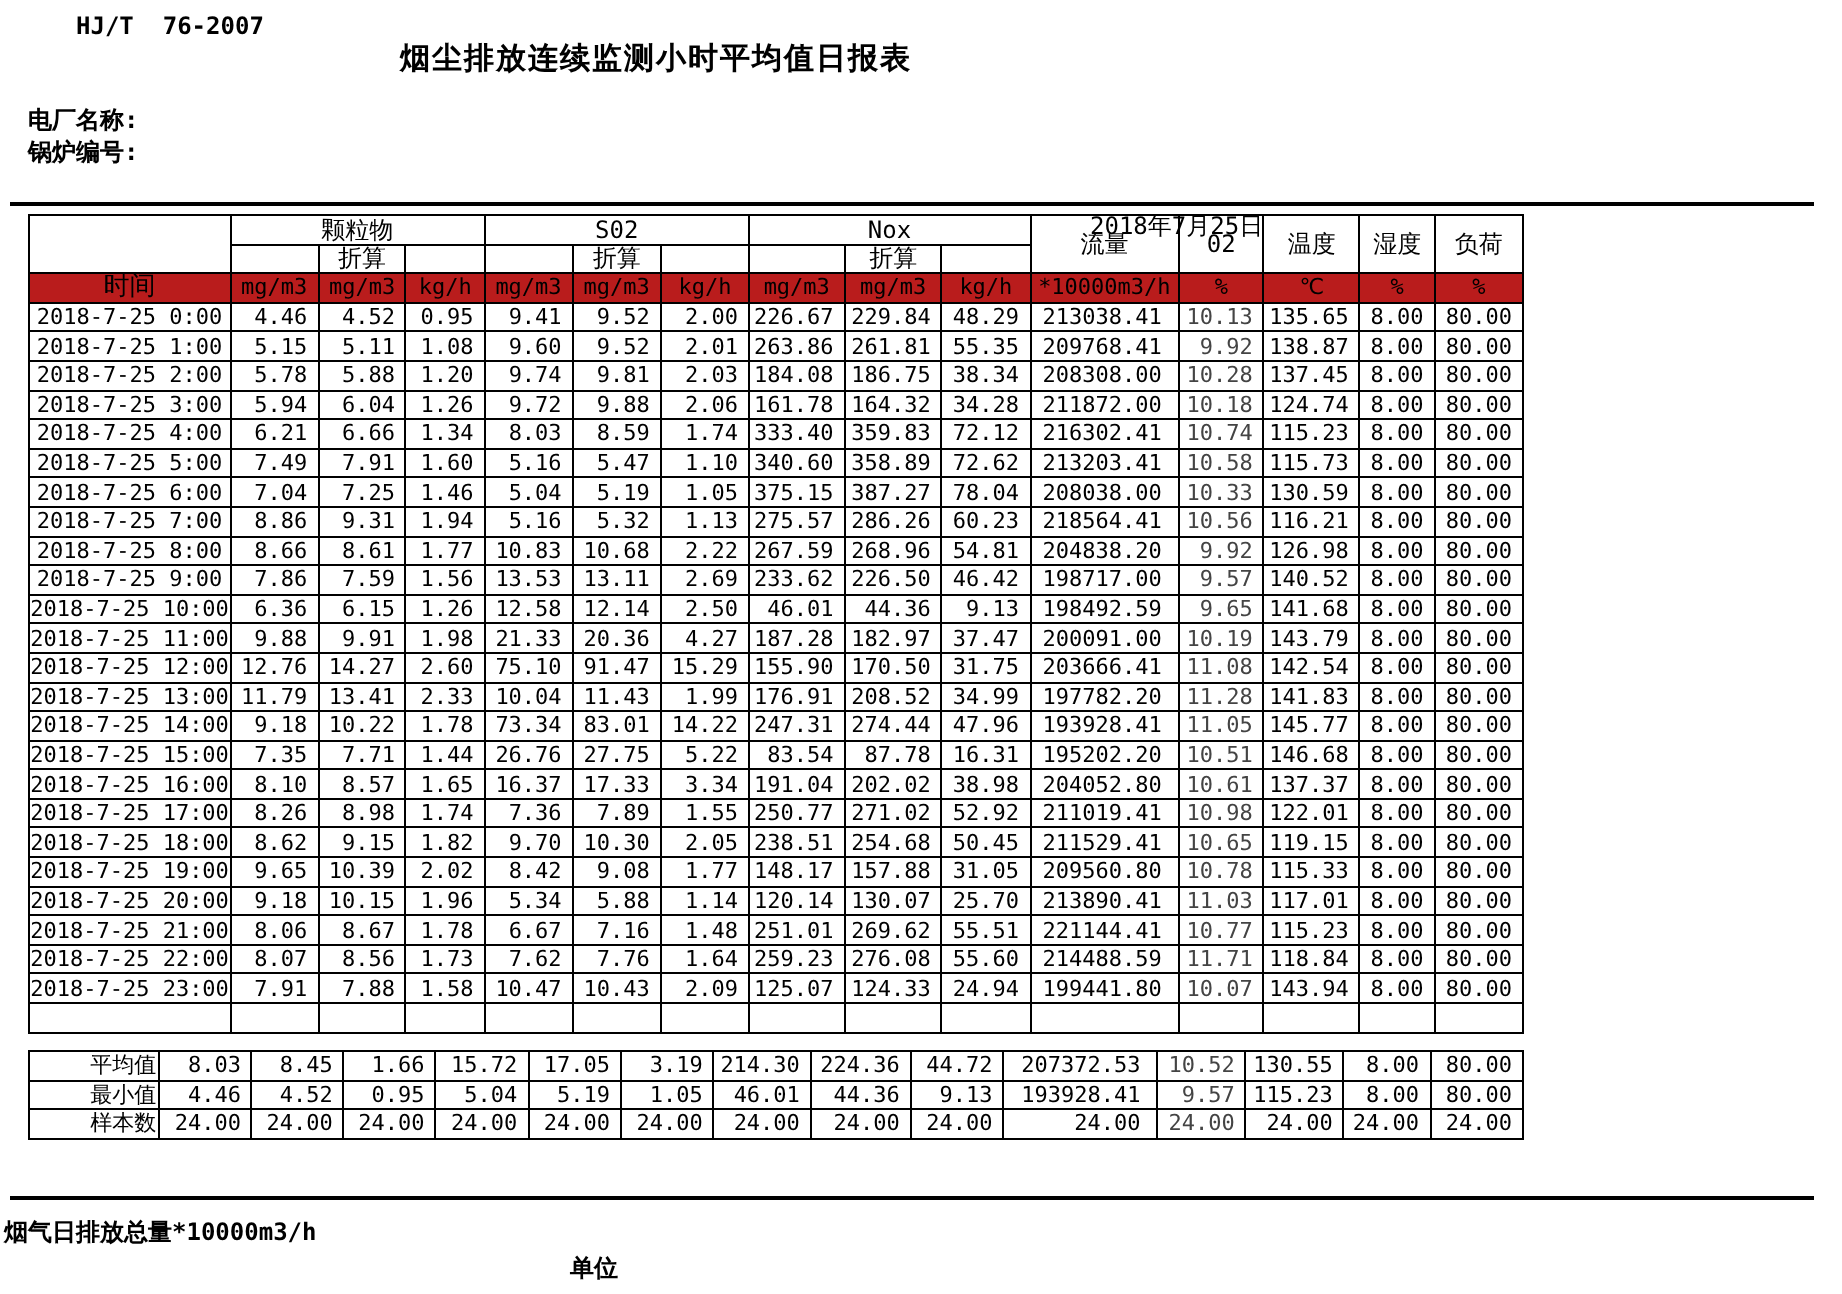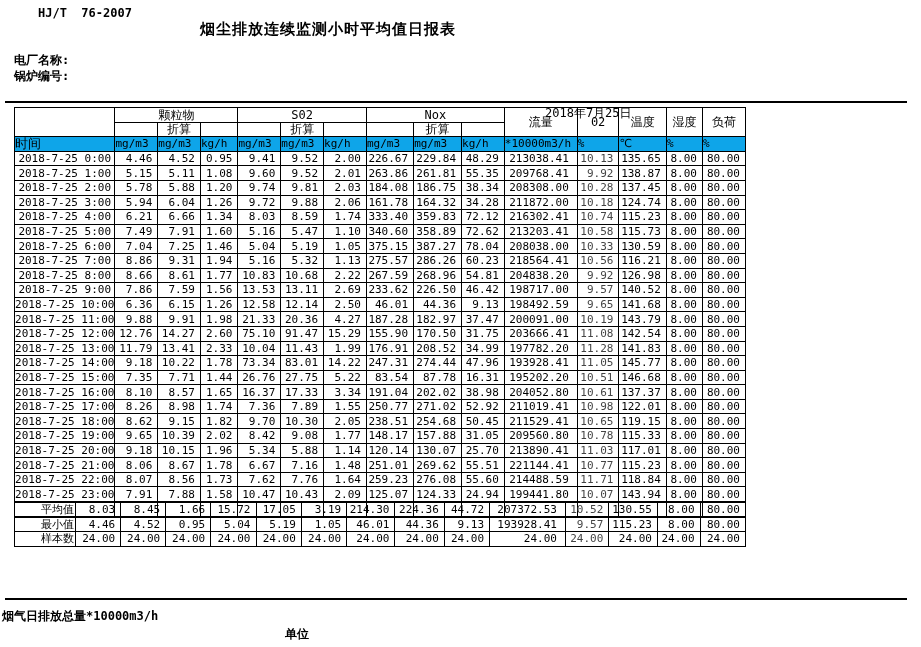--- a/index.html
+++ b/index.html
@@ -1,39 +1,39 @@
 <!DOCTYPE html>
 <html><head>
 <meta charset="utf-8">
 <style>
   html,body { margin:0; padding:0; background:#fff; }
   .page {
     position:relative; width:746px; height:647px; background:#ffffff;
-    font-family:"DejaVu Sans Mono","DejaVu Sans",sans-serif; color:#000;
+    font-family:"DejaVu Sans Mono","DejaVu Sans",sans-serif; color:#000;padding-left:16px;
   }
   .abs { position:absolute; white-space:pre; }
   .std-no { left:38px; top:6px; font-size:12px; font-weight:bold; }
   .title  { left:200px; top:20px; font-size:15px; font-weight:bold; letter-spacing:1px; }
   .plant  { left:14px; top:52px; font-size:12px; font-weight:bold; }
   .boiler { left:14px; top:68px; font-size:12px; font-weight:bold; }
   .date   { left:545px; top:76px; font-size:12px;margin-top:29px; }
   .rule   { position:absolute; left:5px; width:902px; height:2px; background:#000; }
   .rule-top { top:101px; }
   .rule-bottom { top:598px; }
 
   table { border-collapse:collapse; table-layout:fixed; position:absolute; left:14px; }
   #main-table { top:107px; }
-  #summary-table { top:502px;border-radius:30px; }
+  #summary-table { top:525px;border-radius:30px; }
   td {
     border:1px solid #000; font-size:11px; line-height:1;
     height:13.6px; padding:0 5px 0 0; text-align:right;
     white-space:nowrap; overflow:visible;
   }
   tr.hdr td { text-align:center; padding:0; font-size:12px; }
-  tr.units td { background:#0ea5e9; text-align:left; padding:0; }
+  tr.units td { background:#b91c1c; text-align:center; padding:0; }
   td.time-hdr { font-size:13px; }
   td.c-time { text-align:center; padding:0; }
   td.c-flow { padding-right:8px; }
   td.c-o2 { color:#444; }
   td.c-label { text-align:right; padding:0 1px 0 0; }
   td.c-total-label { text-align:left; padding:0; }
   td.c-total-label span { position:relative; left:-13px; white-space:nowrap; }
   .foot1 { left:2px; top:608px; font-size:12px; font-weight:bold; }
   .foot2 { left:14px; top:658px; font-size:12px; font-weight:bold; }
   .foot3 { left:285px; top:626px; font-size:12px; font-weight:bold; }

